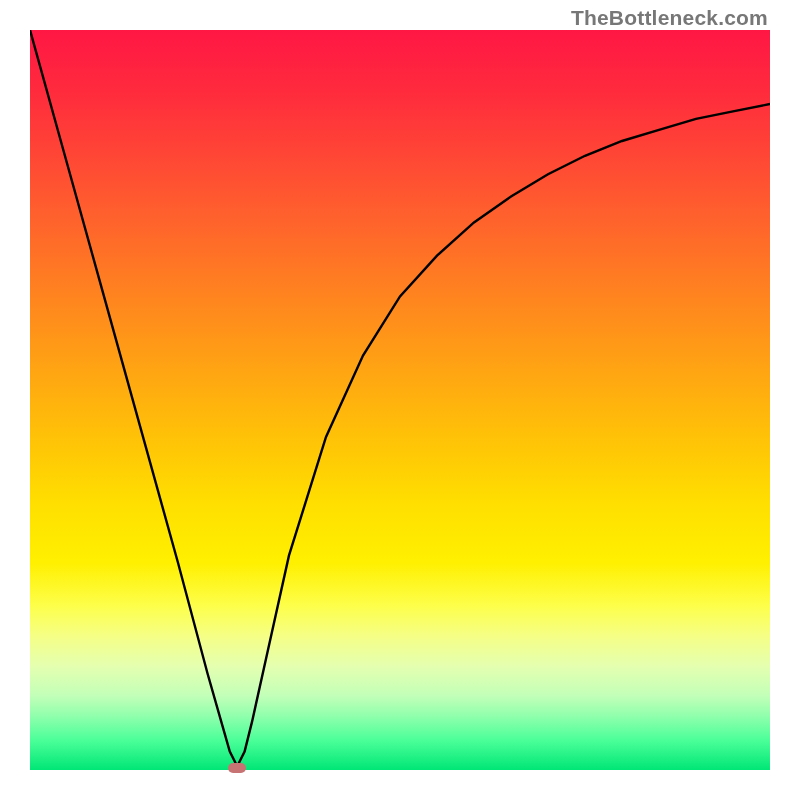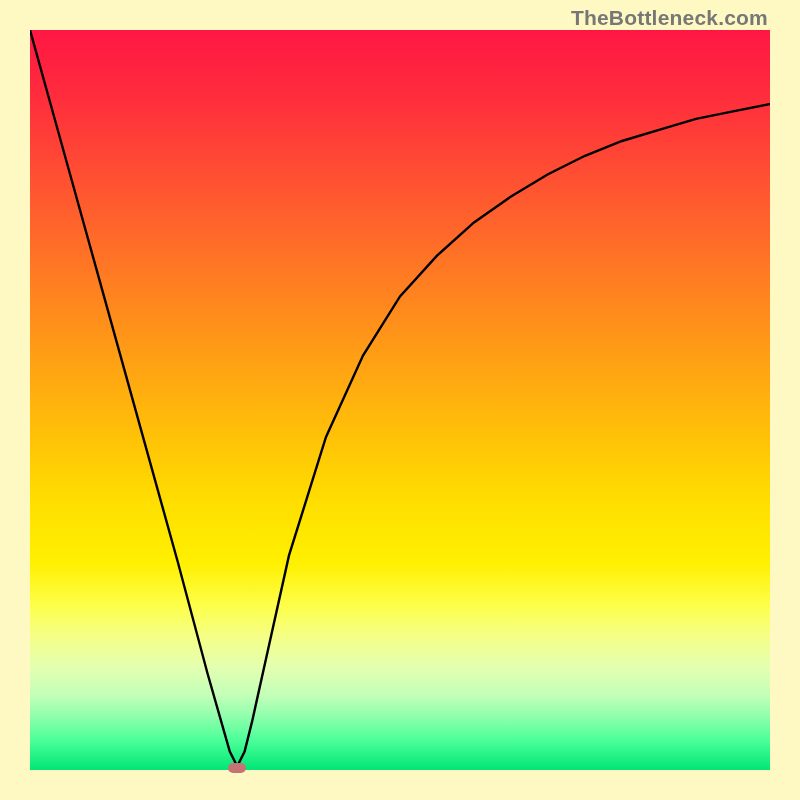--- a/index.html
+++ b/index.html
@@ -8,21 +8,21 @@
     width: 800px;
     height: 800px;
     background: #000;
     overflow: hidden;
     font-family: Arial, Helvetica, sans-serif;
   }
   .frame {
     position: relative;
     width: 800px;
     height: 800px;
-    background: #fef9c3;
+    background: #ffffff;
   }
   .plot-area {
     position: absolute;
     left: 30px;
     top: 30px;
     width: 740px;
     height: 740px;
     
     background: linear-gradient(to bottom,
       #ff1744 0%,

